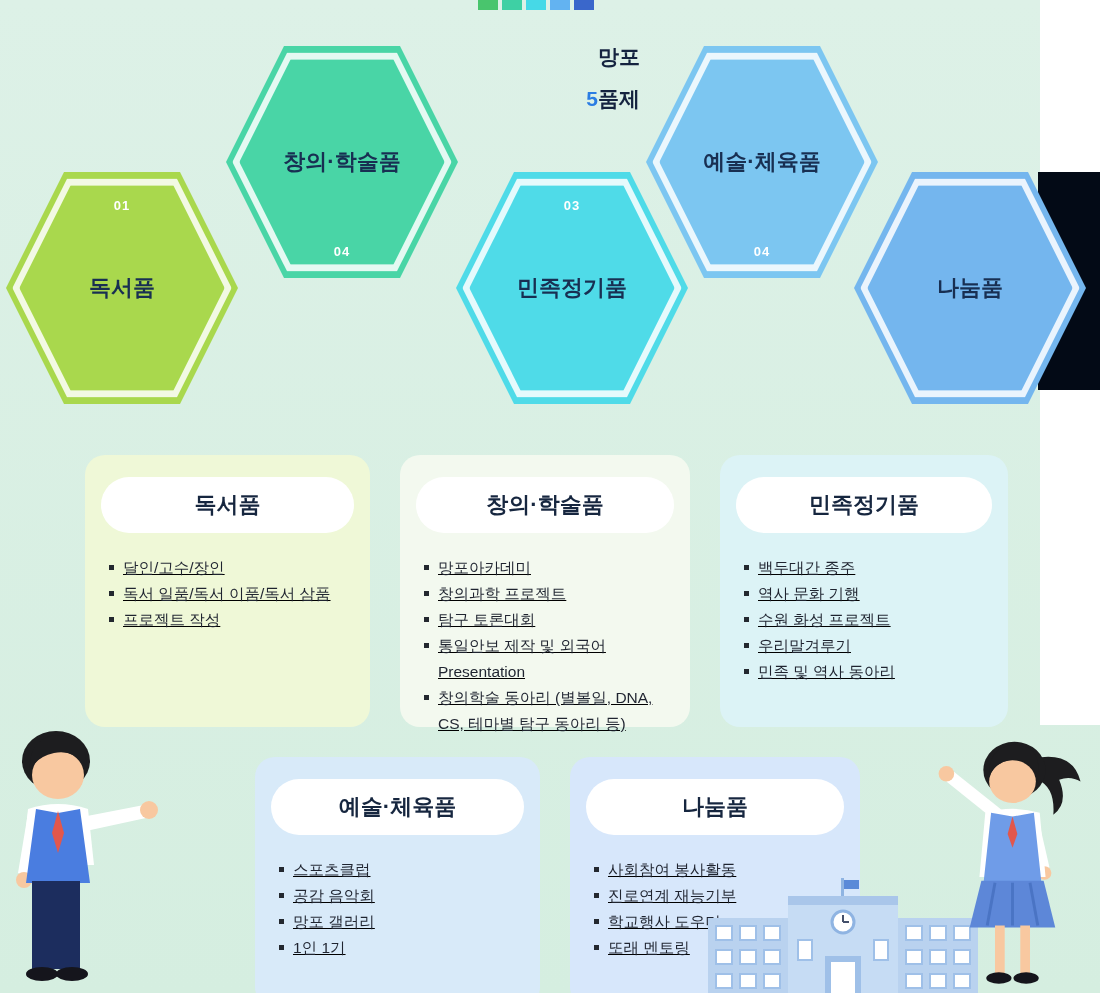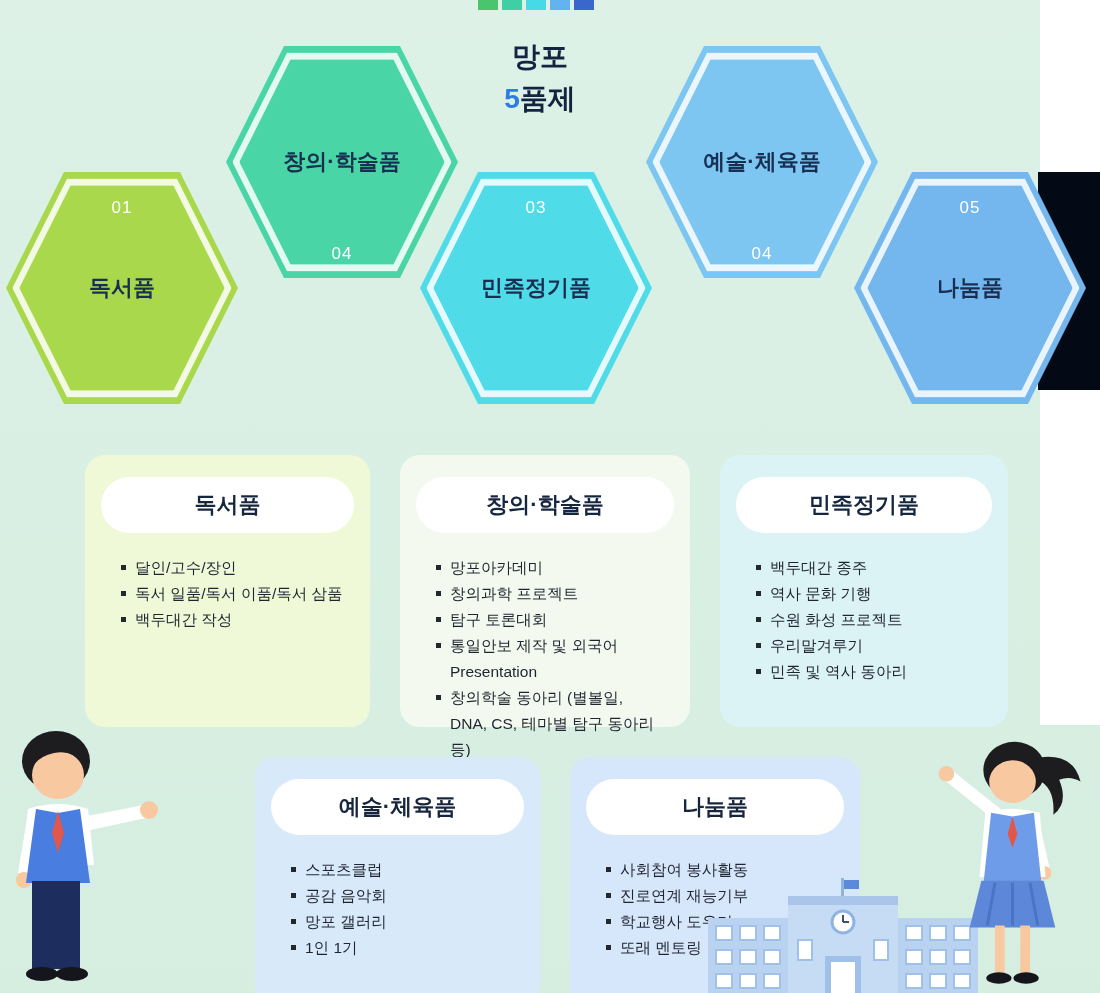--- a/index.html
+++ b/index.html
@@ -11,53 +11,53 @@
   
   .right-white{position:absolute;left:1040px;top:0;width:60px;height:725px;background:#ffffff;}
   .dark-edge{position:absolute;left:1038px;top:172px;width:62px;height:218px;background:#030a16;z-index:0;}
 
   
   .top-squares{position:absolute;left:478px;top:0;display:flex;gap:4px;z-index:2;}
   .top-squares span{width:20px;height:10px;display:block;}
   .sq1{background:#49c56d}.sq2{background:#3ed0a4}.sq3{background:#46d9e7}.sq4{background:#63b3f1}.sq5{background:#3a67cb}
 
   
-  .main-title{position:absolute;left:440px;top:36px;width:200px;text-align:center;
-              font-size:28px;font-weight:800;color:#14233f;line-height:42px;z-index:2;}
+  .main-title{position:absolute;left:440px;top:36px;width:200px;text-align:right;
+              font-size:21px;font-weight:800;color:#14233f;line-height:42px;z-index:2;}
   .main-title .accent{color:#2b7de3;}
 
   
   .hex{position:absolute;width:232px;height:232px;z-index:1;}
   .h-layer{position:absolute;inset:0;clip-path:polygon(25% 0,75% 0,100% 50%,75% 100%,25% 100%,0 50%);}
   .h-ring{transform:scale(.945);background:rgba(255,255,255,.85);}
   .h-core{transform:scale(.885);}
-  .hex1{left:6px;top:172px}.hex2{left:226px;top:46px}.hex3{left:420px;top:172px}
+  .hex1{left:6px;top:172px}.hex2{left:226px;top:46px}.hex3{left:456px;top:172px}
   .hex4{left:646px;top:46px}.hex5{left:854px;top:172px}
   .hex1 .h-color,.hex1 .h-core{background:#a9d84d}
   .hex2 .h-color,.hex2 .h-core{background:#49d5a6}
   .hex3 .h-color,.hex3 .h-core{background:#4fdbe8}
   .hex4 .h-color,.hex4 .h-core{background:#7cc6f1}
   .hex5 .h-color,.hex5 .h-core{background:#74b6ee}
-  .h-num{position:absolute;left:0;width:100%;text-align:center;color:#fff;font-weight:400;
-         font-size:17px;letter-spacing:1px;}
+  .h-num{position:absolute;left:0;width:100%;text-align:center;color:#fff;font-weight:700;
+         font-size:13px;letter-spacing:1px;}
   .num-top{top:26px}.num-bottom{top:198px}
   .h-label{position:absolute;top:50%;left:0;right:0;transform:translateY(-50%);
            text-align:center;font-size:22px;font-weight:800;color:#182f52;}
 
   
   .card{position:absolute;border-radius:20px;z-index:2;}
   .card1{left:85px;top:455px;width:285px;height:272px;background:#eff8d7;}
   .card2{left:400px;top:455px;width:290px;height:272px;background:#f3f9ef;}
   .card3{left:720px;top:455px;width:288px;height:272px;background:#dcf3f6;}
   .card4{left:255px;top:757px;width:285px;height:250px;background:#d8eaf9;}
   .card5{left:570px;top:757px;width:290px;height:250px;background:#d7e7fb;}
   .card-pill{margin:22px 16px 0;height:56px;background:#ffffff;border-radius:28px;
              display:flex;align-items:center;justify-content:center;
              font-size:22px;font-weight:800;color:#16263f;}
-  .card-list{list-style:none;margin:22px 12px 0;padding:0 14px 0 24px;}
+  .card-list{list-style:none;margin:22px 0 0;padding:0 14px 0 24px;text-decoration:underline;}
   .card-list li{display:flex;gap:9px;font-size:15.5px;line-height:26px;color:#1f2430;}
   .bullet{flex:none;width:5px;height:5px;background:#23282f;margin-top:10px;}
 
   
   .illus{position:absolute;}
   .building{left:700px;top:878px;z-index:3;}
   .boy{left:-6px;top:713px;z-index:4;}
   .girl{left:925px;top:718px;z-index:4;}
 </style>
 </head>
@@ -106,21 +106,20 @@
     <div class="h-layer h-color"></div>
     <div class="h-layer h-ring"></div>
     <div class="h-layer h-core"></div>
     <span class="h-num num-bottom">04</span>
     <span class="h-label">예술·체육품</span>
   </div>
   <div class="hex hex5">
     <div class="h-layer h-color"></div>
     <div class="h-layer h-ring"></div>
     <div class="h-layer h-core"></div>
-    <span class="h-num num-top">05</span>
     <span class="h-label">나눔품</span>
   </div>
 
   <div class="illus building">
     <svg width="285" height="115" viewBox="0 0 285 115">
       <rect x="141" y="0" width="3" height="20" fill="#8fb4e2"></rect>
       <rect x="144" y="2" width="15" height="9" fill="#5b8ad8"></rect>
       <rect x="88" y="18" width="110" height="97" fill="#c6dcf4"></rect>
       <rect x="88" y="18" width="110" height="9" fill="#a9c6ea"></rect>
       <circle cx="143" cy="44" r="11" fill="#ffffff" stroke="#8fb4e2" stroke-width="3"></circle>
@@ -163,21 +162,21 @@
       <li>
           <span class="bullet"></span>
           <span>달인/고수/장인</span>
         </li>
       <li>
           <span class="bullet"></span>
           <span>독서 일품/독서 이품/독서 삼품</span>
         </li>
       <li>
           <span class="bullet"></span>
-          <span>백두대간 작성</span>
+          <span>프로젝트 작성</span>
         </li>
     </ul>
   </section>
 
   <section class="card card2">
     <div class="card-pill">
         <span>창의·학술품</span>
       </div>
     <ul class="card-list">
       <li>

